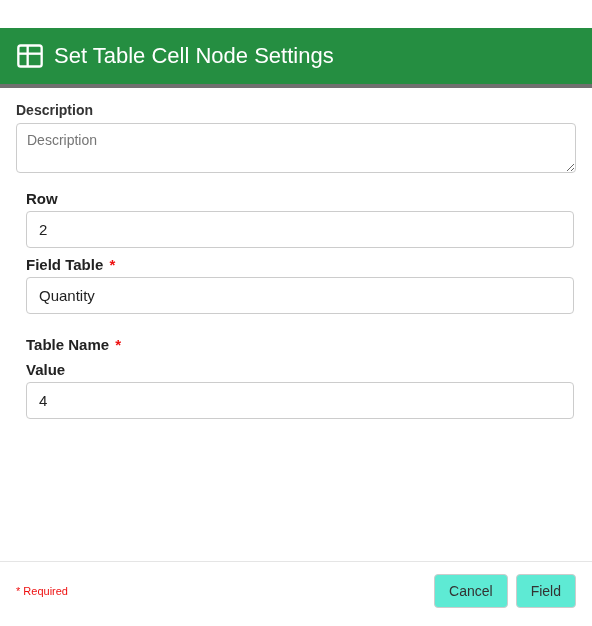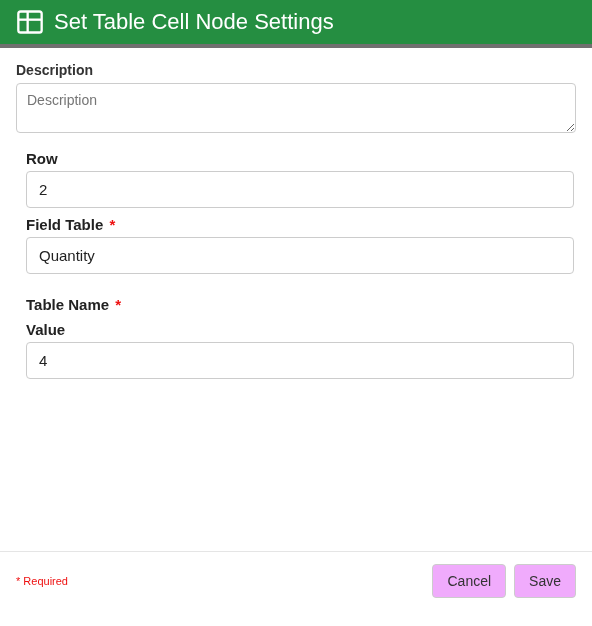--- a/index.html
+++ b/index.html
@@ -11,22 +11,23 @@
     background: #fff;
     width: 592px;
     height: 626px;
     overflow: hidden;
   }
   .header {
     background: #258e41;
     color: #fff;
     display: flex;
     align-items: center;
-    padding: 8px 16px;
+    padding: 14px 16px;
     border-bottom: 4px solid #717070;
+    margin-top: 28px;
   }
   .header .icon {
     display: inline-flex;
     margin-right: 10px;
   }
   .header-title {
     font-size: 22px;
     font-weight: 400;
   }
   .body {
@@ -104,35 +105,35 @@
   }
   .checkbox-row label {
     font-weight: bold;
     font-size: 14px;
     color: #333;
   }
   .footer {
     position: absolute;
     bottom: 0; left: 0; right: 0;
     border-top: 1px solid #e5e5e5;
-    padding: 12px 16px 28px 16px;
+    padding: 12px 16px 18px 16px;
     display: flex;
     align-items: center;
   }
   .req-note {
     color: #e11;
     font-size: 11px;
   }
   .footer-buttons {
     margin-left: auto;
     display: flex;
     gap: 8px;
   }
   .btn {
-    background: #f0abfc;
+    background: #5eead4;
     border: 1px solid #ccc;
     border-radius: 4px;
     padding: 8px 14px;
     font-size: 14px;
     color: #333;
     cursor: pointer;
     font-family: inherit;
   }
   
   .scroll-area::-webkit-scrollbar { width: 16px; }
@@ -196,15 +197,15 @@
     </div>
   </div>
 
 
 </div>
 
 <div class="footer">
   <span class="req-note">* Required</span>
   <div class="footer-buttons">
     <button class="btn">Cancel</button>
-    <button class="btn">Save</button>
+    <button class="btn">Field</button>
   </div>
 </div>
 
 </body></html>

